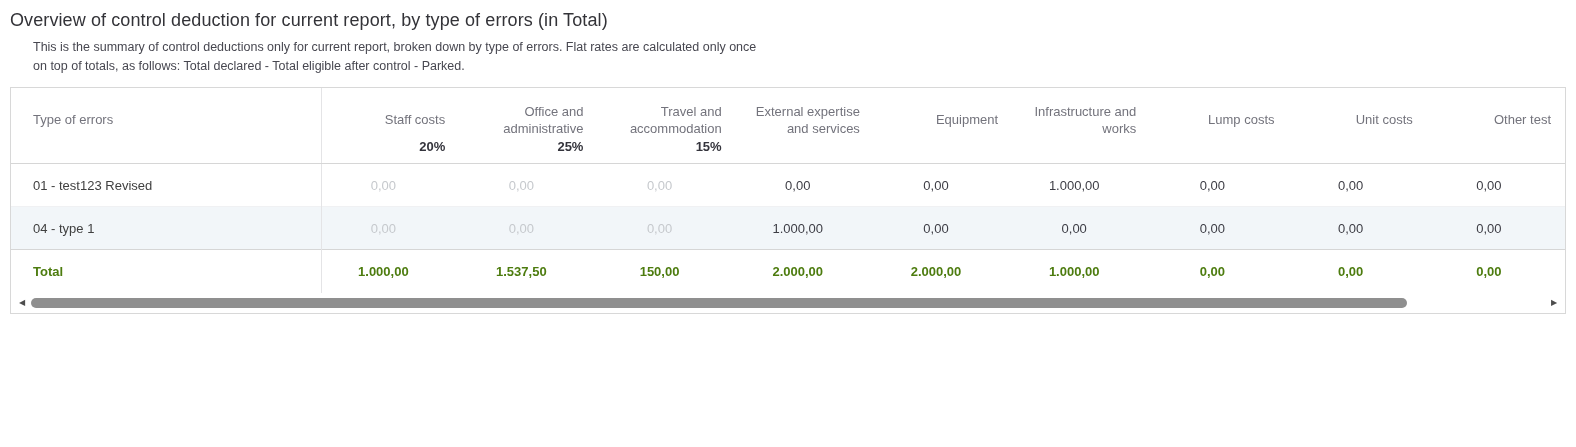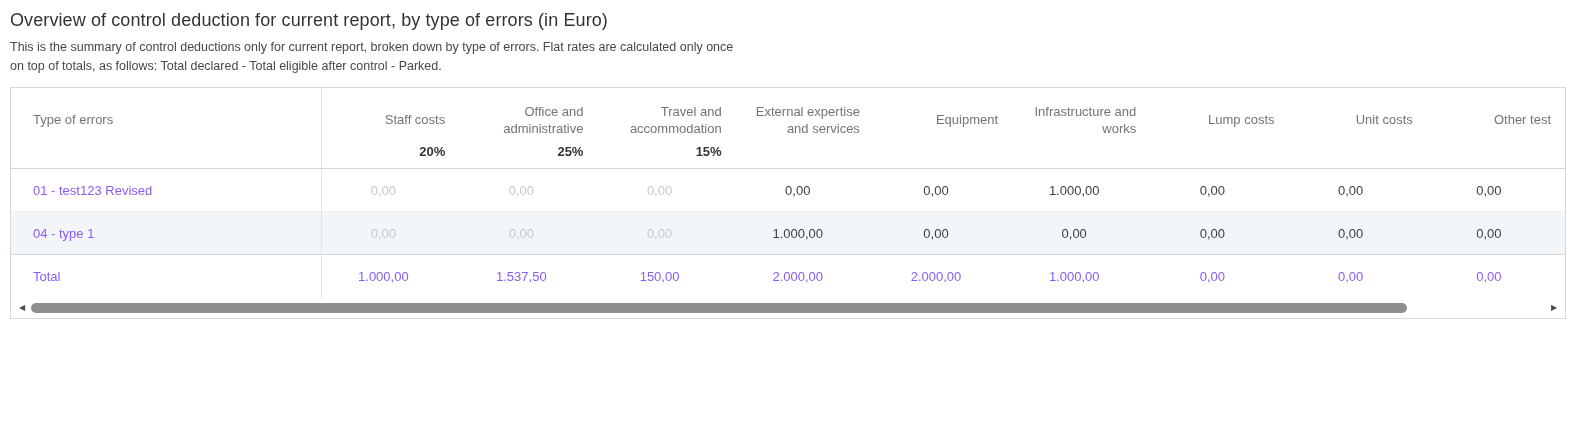--- a/index.html
+++ b/index.html
@@ -17,20 +17,21 @@
     color: #333338;
     letter-spacing: 0.1px;
     margin-top: 2px;
   }
   .page-desc {
     margin-top: 7px;
     font-size: 12.5px;
     line-height: 19px;
     color: #474750;
     max-width: 724px;
+    margin-left: 23px;
   }
 
   .table-wrap {
     margin-top: 11px;
     border: 1px solid #d8d8d8;
     background: #ffffff;
   }
 
   table {
     width: 100%;
@@ -56,47 +57,47 @@
     display: flex;
     align-items: center;
     justify-content: flex-end;
     text-align: right;
     color: #73737c;
     line-height: 17px;
   }
   .col-label.left { justify-content: flex-start; text-align: center; }
   .col-rate {
     height: 18px;
-    margin-top: 6px;
+    margin-top: 1px;
     text-align: right;
     font-weight: 700;
     color: #34343c;
   }
 
   tbody td { height: 43px; border-top: 1px solid #f0f1f3; }
   tbody tr:first-child td { border-top: none; }
 
   td.row-label {
     padding-left: 22px;
-    color: #8b5cf6;
+    color: #404040;
     border-right: 1px solid #e4e4e6;
   }
   td.num {
     text-align: center;
     padding-right: 14px;
     color: #3d3d45;
   }
   td.num.muted { color: #c6c9cd; }
 
   tr.striped td { background: #f2f6f9; }
 
   tr.total-row td {
     border-top: 1px solid #d6d6d6;
-    font-weight: 400;
-    color: #8b5cf6;
+    font-weight: 700;
+    color: #4d7c0f;
   }
 
   .hscrollbar {
     height: 20px;
     display: flex;
     align-items: center;
     padding: 0 5px;
   }
   .sb-arrow {
     width: 12px;
@@ -119,21 +120,21 @@
     height: 10px;
     width: 90.5%;
     background: #8f8f8f;
     border-radius: 5px;
   }
 </style>
 </head>
 <body>
 
 <div class="page">
-  <h1 class="page-title">Overview of control deduction for current report, by type of errors (in Euro)</h1>
+  <h1 class="page-title">Overview of control deduction for current report, by type of errors (in Total)</h1>
   <p class="page-desc">This is the summary of control deductions only for current report, broken down by type of errors. Flat rates are calculated only once on top of totals, as follows: Total declared - Total eligible after control - Parked.</p>
 
   <div class="table-wrap">
     <table>
       <thead>
         <tr>
           <th class="first">
             <div class="col-label left">Type of errors</div>
             <div class="col-rate"></div>
           </th>

